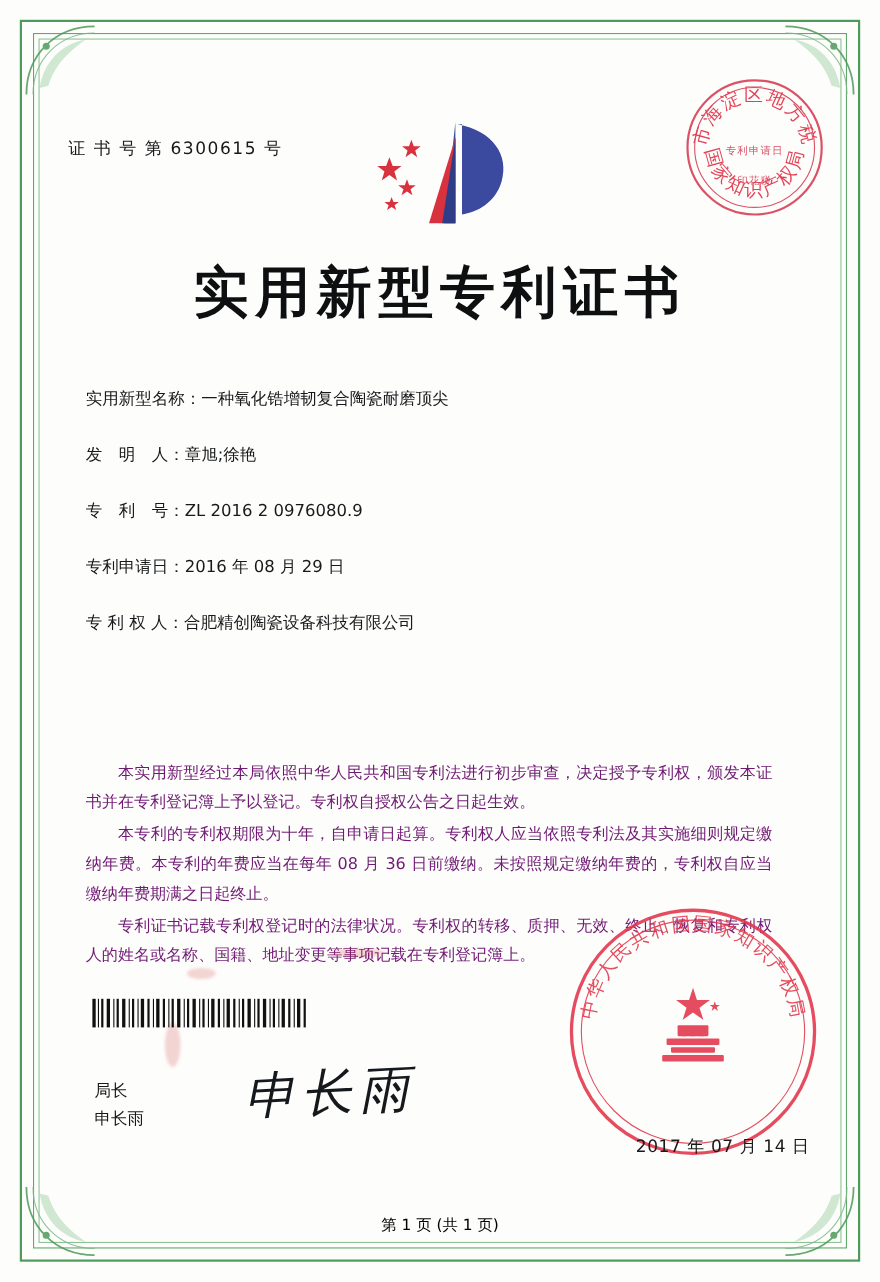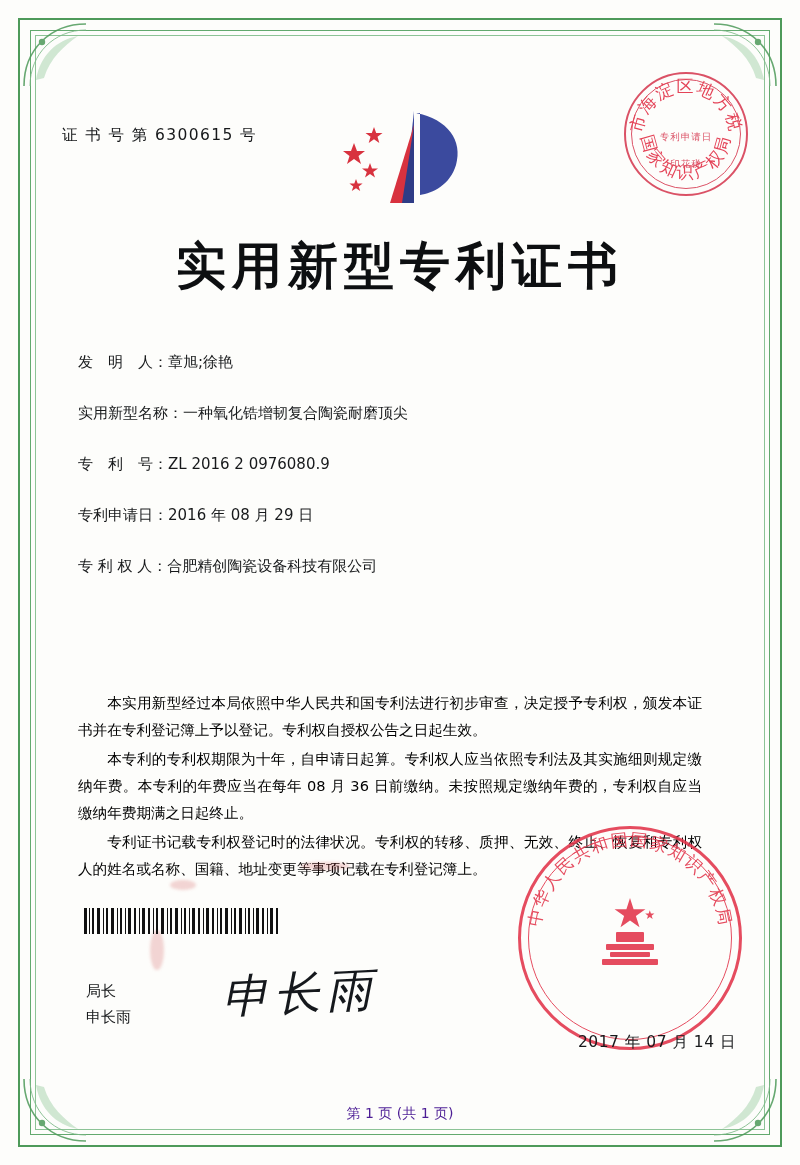--- a/index.html
+++ b/index.html
@@ -127,21 +127,21 @@
     display: inline;
   }
 
   
   .body-text {
     position: absolute;
     left: 78px; top: 690px;
     width: 624px;
     font-size: 14.6px;
     line-height: 1.85;
-    color: #000000;
+    color: #701a75;
     text-align: justify;
   }
   .body-text p {
     margin: 0 0 2px 0;
     text-indent: 2em;
   }
 
   
   .barcode {
     position: absolute;
@@ -212,21 +212,21 @@
     color: #17191b;
     letter-spacing: 0.5px;
   }
 
   
   .footer {
     position: absolute;
     left: 0; right: 0; bottom: 42px;
     text-align: center;
     font-size: 14px;
-    color: #4c1d95;
+    color: #000000;
   }
 
   
   .smudge {
     position: absolute;
     background: rgba(206,70,70,0.22);
     border-radius: 50%;
     filter: blur(1.5px);
   }
 </style>
@@ -304,24 +304,24 @@
       </text>
     </svg>
     <div class="st-line st-l2">印花税</div>
     <div class="st-line st-l3">专利申请日</div>
   </div>
 
   <div class="title">实用新型专利证书</div>
 
   <div class="fields">
     <div class="field-row">
-      <span class="field-label">发　明　人：</span><span class="field-value">章旭;徐艳</span>
+      <span class="field-label">实用新型名称：</span><span class="field-value">一种氧化锆增韧复合陶瓷耐磨顶尖</span>
     </div>
     <div class="field-row">
-      <span class="field-label">实用新型名称：</span><span class="field-value">一种氧化锆增韧复合陶瓷耐磨顶尖</span>
+      <span class="field-label">发　明　人：</span><span class="field-value">章旭;徐艳</span>
     </div>
     <div class="field-row">
       <span class="field-label">专　利　号：</span><span class="field-value">ZL 2016 2 0976080.9</span>
     </div>
     <div class="field-row">
       <span class="field-label">专利申请日：</span><span class="field-value">2016 年 08 月 29 日</span>
     </div>
     <div class="field-row">
       <span class="field-label">专 利 权 人：</span><span class="field-value">合肥精创陶瓷设备科技有限公司</span>
     </div>

